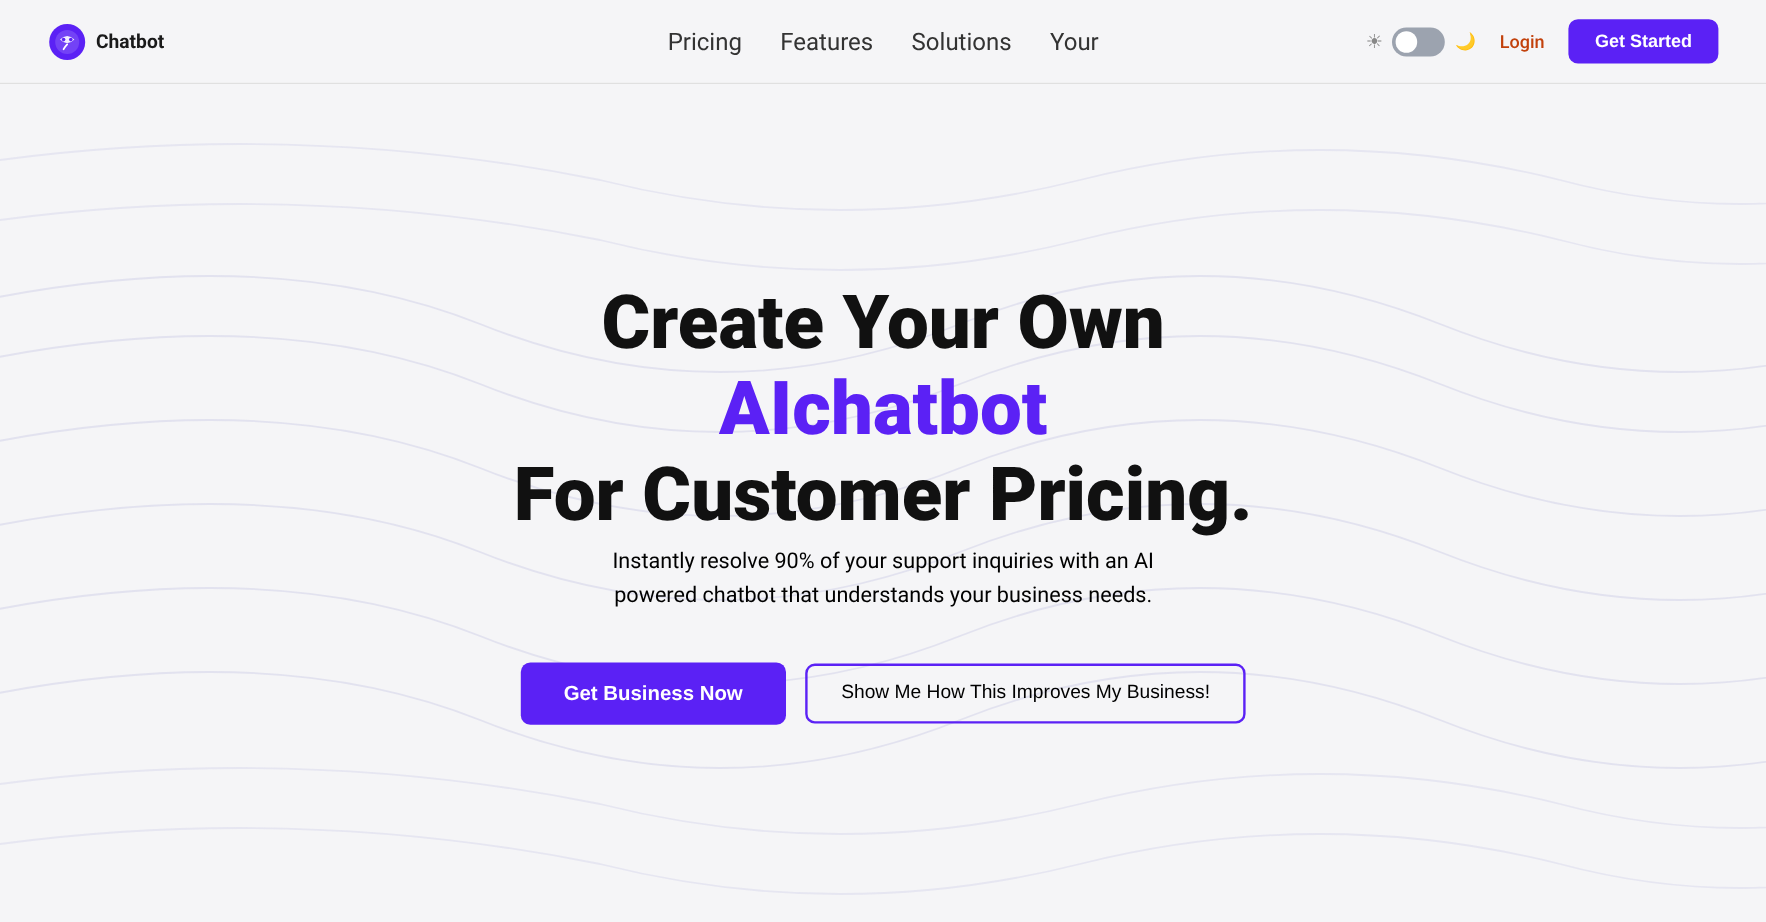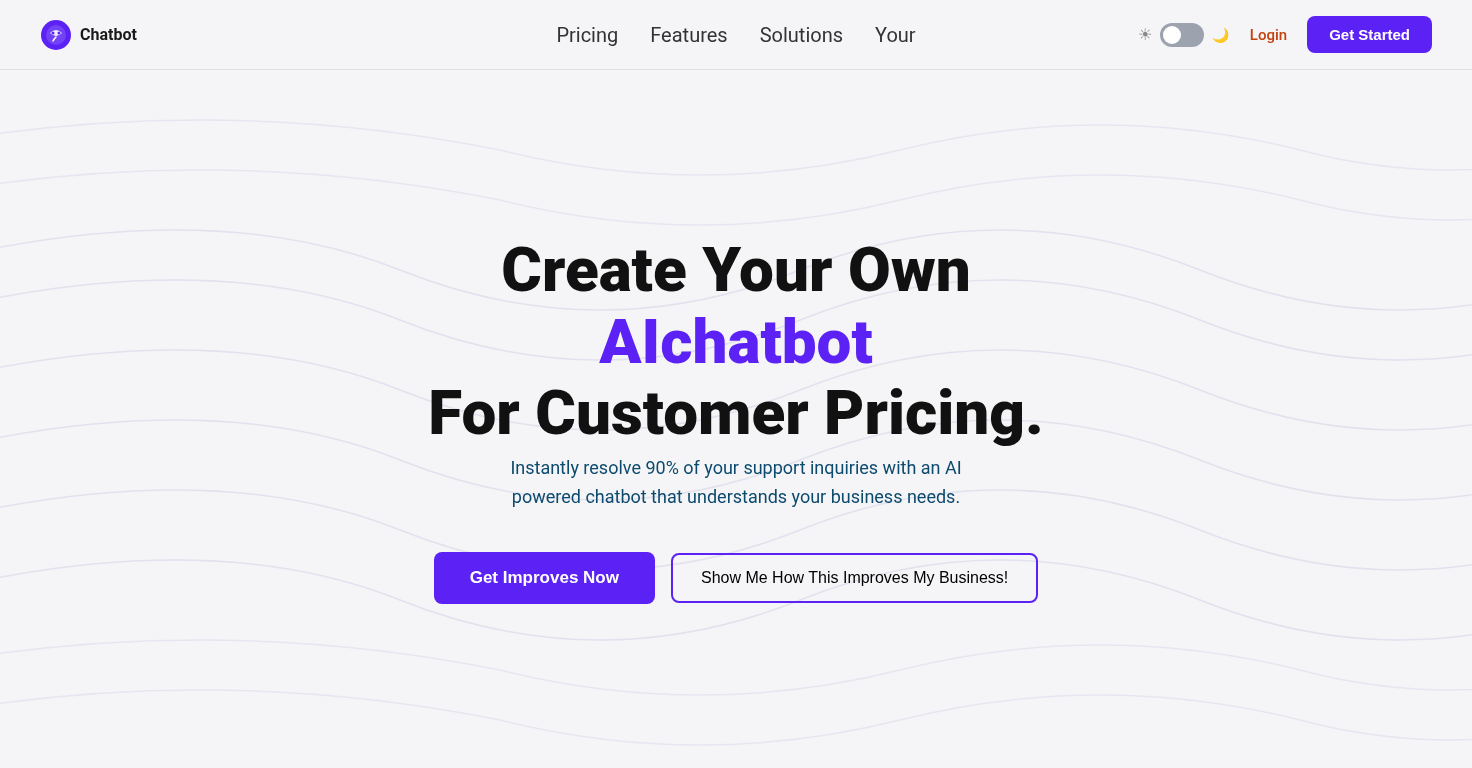--- a/index.html
+++ b/index.html
@@ -160,21 +160,21 @@
       line-height: 1.15;
       margin-bottom: 6px;
     }
 
     .hero-title-highlight {
       color: #5b21f5;
     }
 
     .hero-subtitle {
       font-size: 18px;
-      color: #0c4a6e;
+      color: #000000;
       line-height: 1.6;
       margin-bottom: 40px;
       max-width: 480px;
       margin-left: auto;
       margin-right: auto;
     }
 
     .cta-buttons {
       display: flex;
       gap: 16px;
@@ -262,17 +262,17 @@
 
   <div class="hero-content">
     <h1 class="hero-title">
       <span>Create Your Own </span><span class="hero-title-highlight">AIchatbot</span><br>
       <span>For Customer Pricing.</span>
     </h1>
 
     <p class="hero-subtitle">Instantly resolve 90% of your support inquiries with an AI powered chatbot that understands your business needs.</p>
 
     <div class="cta-buttons">
-      <button class="cta-primary">Get Improves Now</button>
+      <button class="cta-primary">Get Business Now</button>
       <button class="cta-secondary">Show Me How This Improves My Business!</button>
     </div>
   </div>
 </section>
 
 </body></html>

